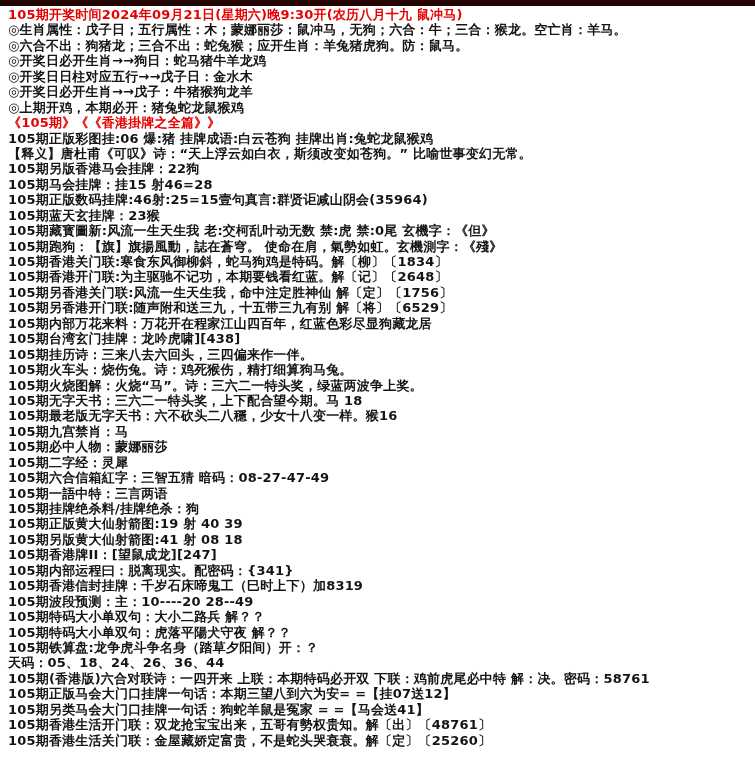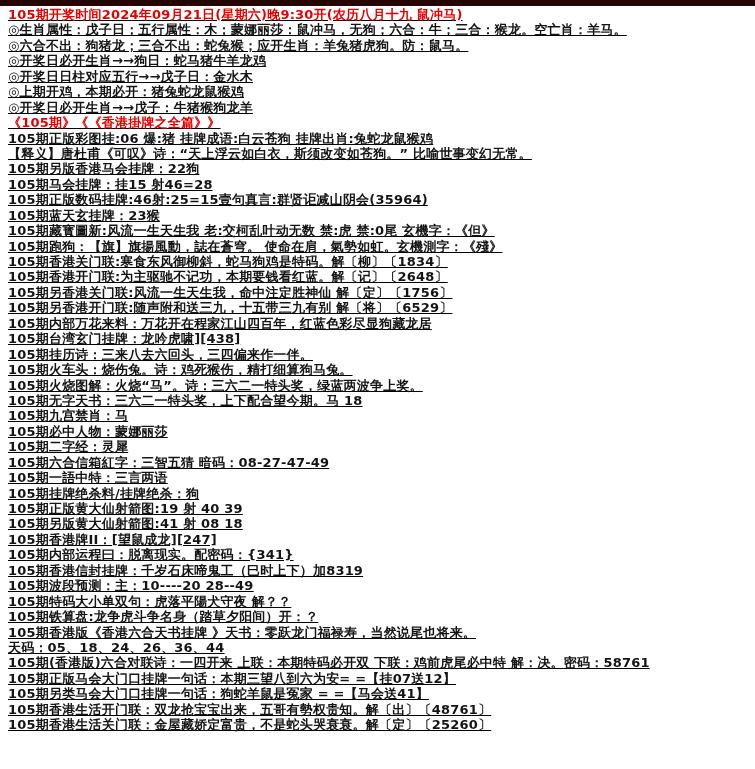--- a/index.html
+++ b/index.html
@@ -15,21 +15,20 @@
     overflow: hidden;
     font-family: "DejaVu Sans", "Liberation Sans", sans-serif;
   }
   .topbar {
     width: 100%;
     height: 6px;
     background: var(--bar, #260604);
   }
   .content {
     padding: 1px 4px 0 8px;
-    text-decoration: underline;
   }
   .line {
     font-size: 13px;
     font-weight: bold;
     line-height: 15.45px;
     height: 15.45px;
     white-space: nowrap;
     color: var(--ink, #111111);
     letter-spacing: 0.2px;
   }
@@ -41,56 +40,57 @@
 <body>
 
 <div id="screen" style="--bg: #ffffff; --bar: #260604; --ink: #141414; --red: #e60000;">
   <div class="topbar"></div>
   <div class="content">
       <div class="line red">105期开奖时间2024年09月21日(星期六)晚9:30开(农历八月十九 鼠冲马)</div>
       <div class="line">◎生肖属性：戊子日；五行属性：木；蒙娜丽莎：鼠冲马，无狗；六合：牛；三合：猴龙。空亡肖：羊马。</div>
       <div class="line">◎六合不出：狗猪龙；三合不出：蛇兔猴；应开生肖：羊兔猪虎狗。防：鼠马。</div>
       <div class="line">◎开奖日必开生肖→→狗日：蛇马猪牛羊龙鸡</div>
       <div class="line">◎开奖日日柱对应五行→→戊子日：金水木</div>
+      <div class="line">◎开奖日必开生肖→→戊子：牛猪猴狗龙羊</div>
       <div class="line">◎上期开鸡，本期必开：猪兔蛇龙鼠猴鸡</div>
-      <div class="line">◎开奖日必开生肖→→戊子：牛猪猴狗龙羊</div>
       <div class="line red">《105期》《《香港掛牌之全篇》》</div>
       <div class="line">105期正版彩图挂:06 爆:猪 挂牌成语:白云苍狗 挂牌出肖:兔蛇龙鼠猴鸡</div>
       <div class="line">【释义】唐杜甫《可叹》诗：“天上浮云如白衣，斯须改变如苍狗。” 比喻世事变幻无常。</div>
       <div class="line">105期另版香港马会挂牌：22狗</div>
       <div class="line">105期马会挂牌：挂15 射46=28</div>
       <div class="line">105期正版数码挂牌:46射:25=15壹句真言:群贤讵减山阴会(35964)</div>
       <div class="line">105期蓝天玄挂牌：23猴</div>
       <div class="line">105期藏寳圖新:风流一生天生我 老:交柯乱叶动无数 禁:虎 禁:0尾 玄機字：《但》</div>
       <div class="line">105期跑狗：【旗】旗揚風動，誌在蒼穹。 使命在肩，氣勢如虹。玄機測字：《殘》</div>
       <div class="line">105期香港关门联:寒食东风御柳斜，蛇马狗鸡是特码。解〔柳〕〔1834〕</div>
       <div class="line">105期香港开门联:为主驱驰不记功，本期要钱看红蓝。解〔记〕〔2648〕</div>
       <div class="line">105期另香港关门联:风流一生天生我，命中注定胜神仙 解〔定〕〔1756〕</div>
       <div class="line">105期另香港开门联:随声附和送三九，十五带三九有别 解〔将〕〔6529〕</div>
       <div class="line">105期内部万花来料：万花开在程家江山四百年，红蓝色彩尽显狗藏龙居</div>
       <div class="line">105期台湾玄门挂牌：龙吟虎啸][438]</div>
       <div class="line">105期挂历诗：三来八去六回头，三四偏来作一伴。</div>
       <div class="line">105期火车头：烧伤兔。诗：鸡死猴伤，精打细算狗马兔。</div>
       <div class="line">105期火烧图解：火烧“马”。诗：三六二一特头奖，绿蓝两波争上奖。</div>
       <div class="line">105期无字天书：三六二一特头奖，上下配合望今期。马 18</div>
+      <div class="line">105期最老版无字天书：六不砍头二八穩，少女十八变一样。猴16</div>
       <div class="line">105期九宫禁肖：马</div>
       <div class="line">105期必中人物：蒙娜丽莎</div>
       <div class="line">105期二字经：灵犀</div>
       <div class="line">105期六合信箱紅字：三智五猜 暗码：08-27-47-49</div>
       <div class="line">105期一語中特：三言两语</div>
       <div class="line">105期挂牌绝杀料/挂牌绝杀：狗</div>
       <div class="line">105期正版黄大仙射箭图:19 射 40 39</div>
       <div class="line">105期另版黄大仙射箭图:41 射 08 18</div>
       <div class="line">105期香港牌II：[望鼠成龙][247]</div>
       <div class="line">105期内部运程曰：脱离现实。配密码：{341}</div>
       <div class="line">105期香港信封挂牌：千岁石床啼鬼工（巳时上下）加8319</div>
       <div class="line">105期波段预测：主：10----20 28--49</div>
+      <div class="line">105期特码大小单双句：大小二路兵 解？？</div>
       <div class="line">105期特码大小单双句：虎落平陽犬守夜 解？？</div>
       <div class="line">105期铁算盘:龙争虎斗争名身（踏草夕阳间）开：？</div>
-      <div class="line">105期香港版《香港六合天书挂牌 》天书：零跃龙门福禄寿，当然说尾也将来。</div>
       <div class="line">天码：05、18、24、26、36、44</div>
       <div class="line">105期(香港版)六合对联诗：一四开来 上联：本期特码必开双 下联：鸡前虎尾必中特 解：决。密码：58761</div>
       <div class="line">105期正版马会大门口挂牌一句话：本期三望八到六为安= =【挂07送12】</div>
       <div class="line">105期另类马会大门口挂牌一句话：狗蛇羊鼠是冤家 = =【马会送41】</div>
       <div class="line">105期香港生活开门联：双龙抢宝宝出来，五哥有勢权贵知。解〔出〕〔48761〕</div>
       <div class="line">105期香港生活关门联：金屋藏娇定富贵，不是蛇头哭衰衰。解〔定〕〔25260〕</div>
     </div>
 </div>
 
 </body></html>

